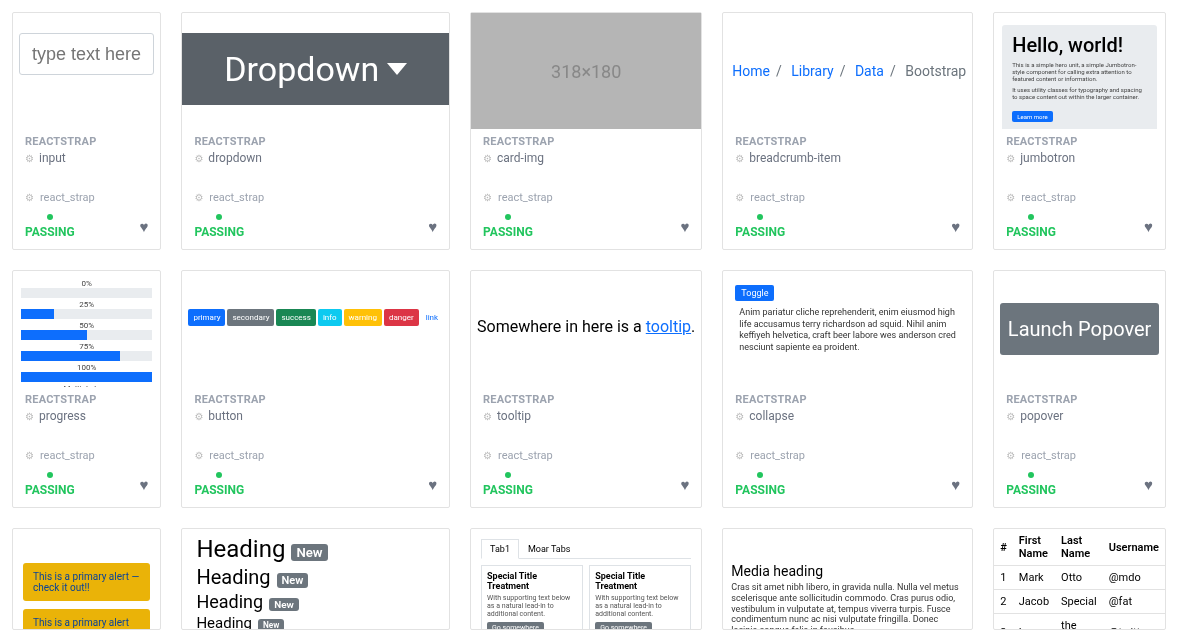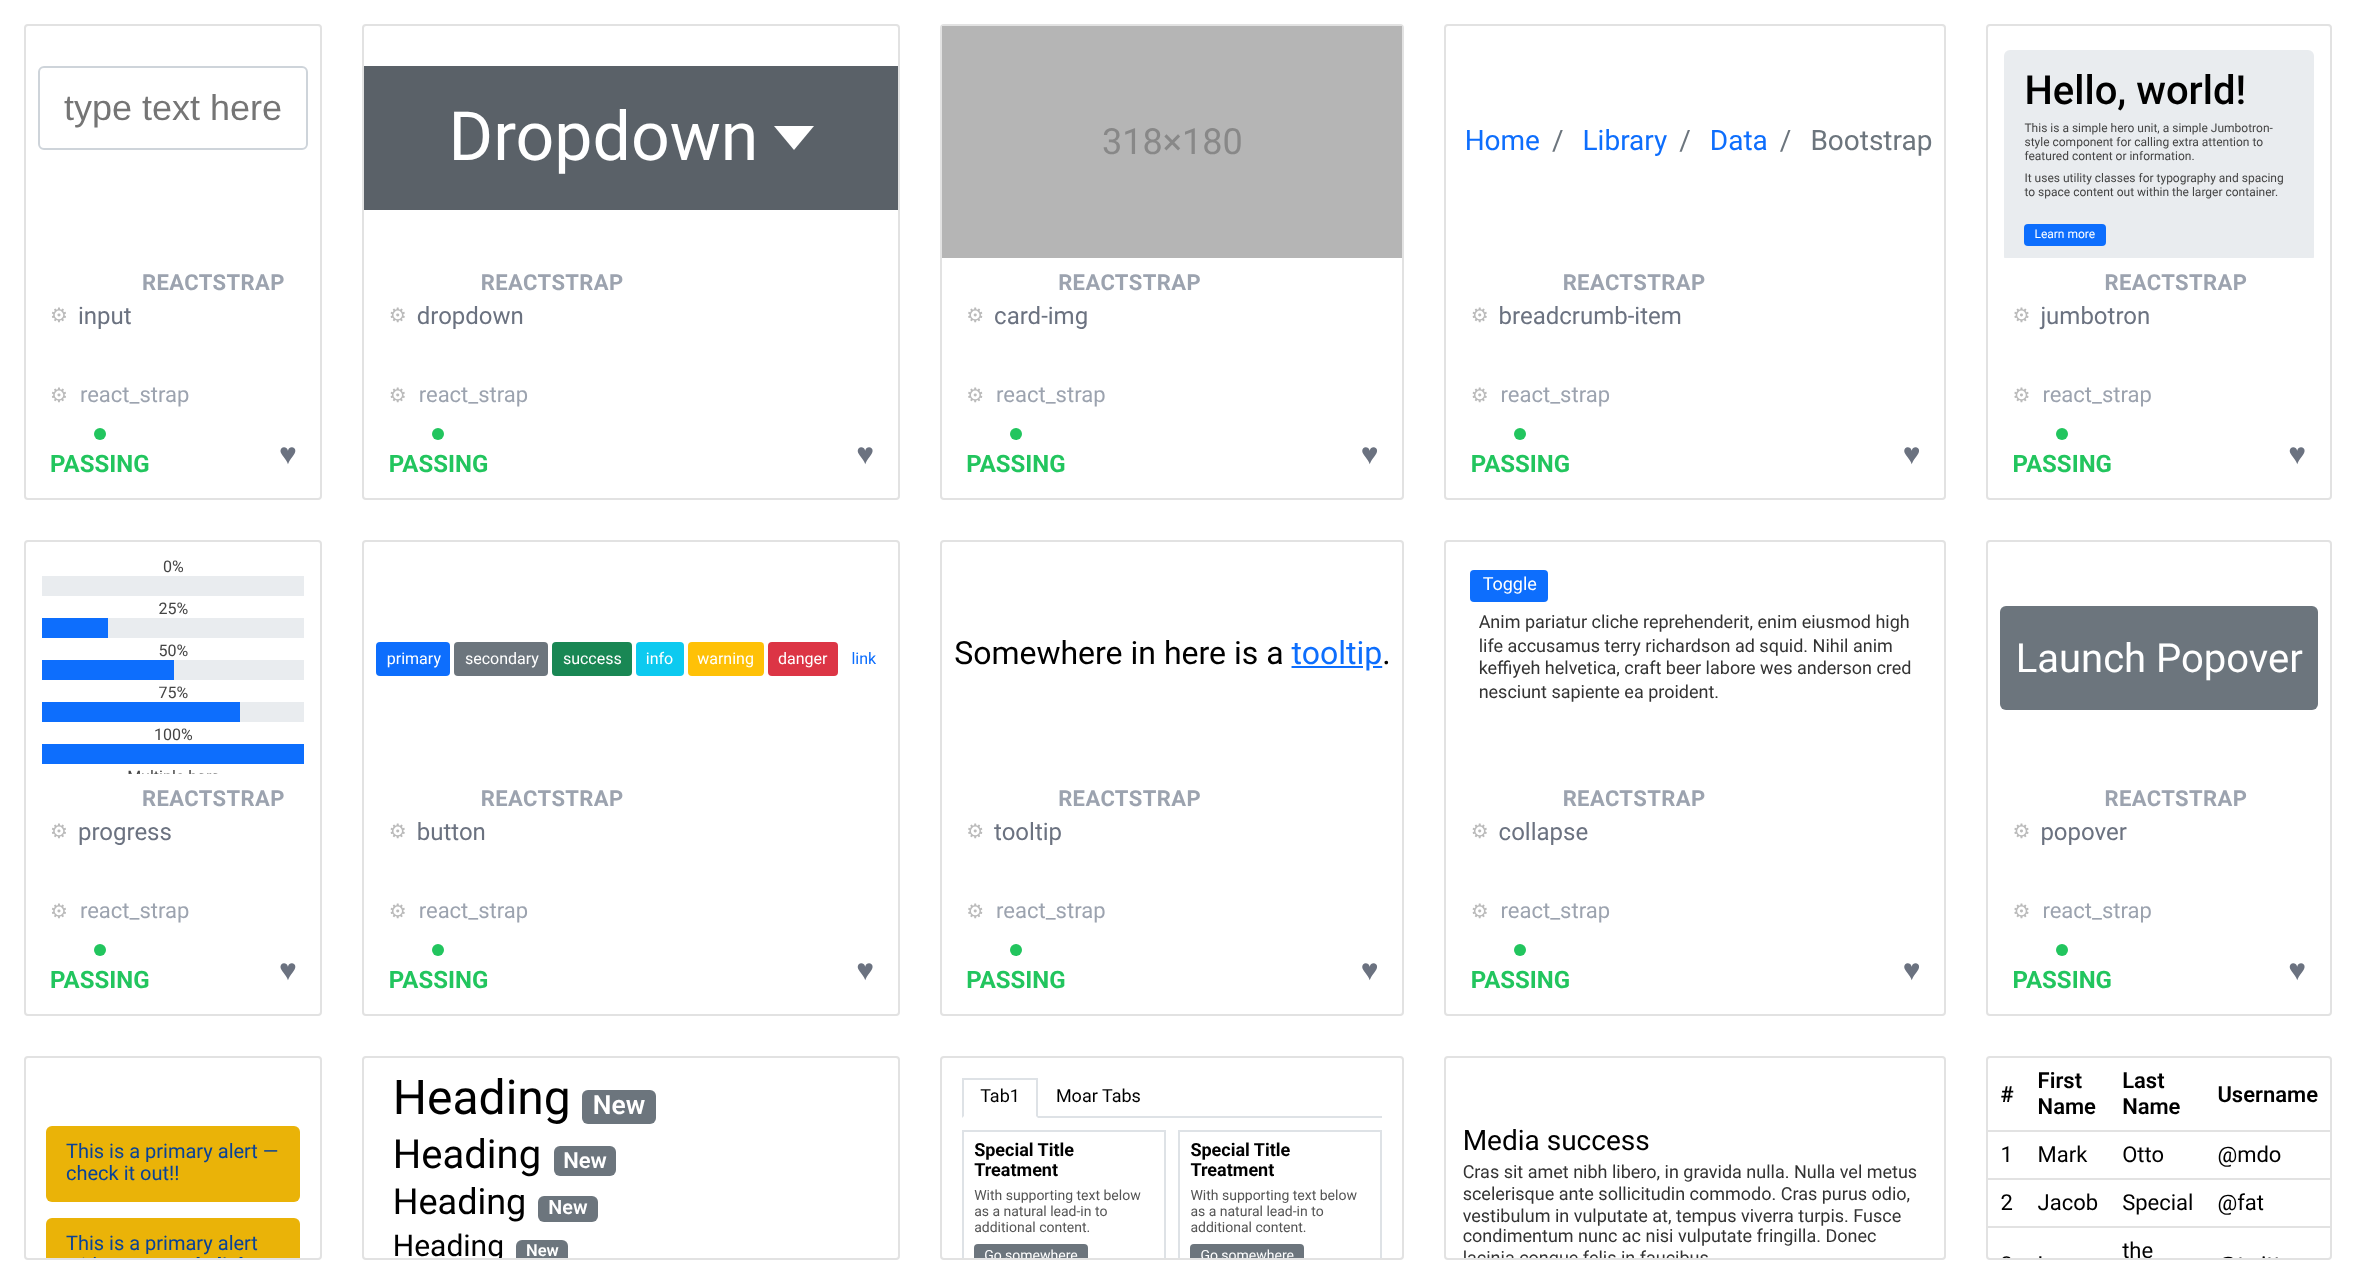--- a/index.html
+++ b/index.html
@@ -27,21 +27,20 @@
     position: relative;
   }
   .meta {
     padding: 6px 12px 0 12px;
   }
   .lib-label {
     font-size: 11px;
     font-weight: 700;
     color: #9ca3af;
     letter-spacing: 0.2px;
-    margin-left: 46px;
   }
   .comp-row {
     display: flex; align-items: center; gap: 5px;
     margin-top: 3px;
     color: #6b7280;
     font-size: 12px;
   }
   .author-row {
     display: flex; align-items: center; gap: 6px;
     margin-top: 26px;
@@ -111,21 +110,21 @@
   }
   .jumbo h2 { font-size:20px; font-weight:500; margin-bottom:4px;}
   .jumbo p { font-size:6px; color:#444; margin-bottom:4px;}
   .jumbo .btn-primary-small { background:#0d6efd;color:#fff;font-size:6px;padding:2px 5px;border-radius:2px;display:inline-block;}
   
   .pg-wrap { padding: 2px 2px; font-size:8px;}
   .pg-label { text-align:center; color:#444; font-size:8px;}
   .pg-track { height:10px;background:#e9ecef;border-radius:0;margin-bottom:2px;position:relative;}
   .pg-fill { height:100%;background:#0d6efd;}
   
-  .btn-row { display:flex; gap:2px; margin-top:44px; flex-wrap:nowrap;}
+  .btn-row { display:flex; gap:2px; margin-top:32px; flex-wrap:nowrap;}
   .btn-row .btn { font-size:8px; padding:4px 5px; color:#fff; border-radius:2px;}
   
   .tt-text { font-size:16px; margin-top:40px; white-space:nowrap;}
   .tt-text a { color:#0d6efd; text-decoration: underline;}
   
   .toggle-btn { background:#0d6efd;color:#fff;font-size:9px;padding:3px 6px;border-radius:2px; margin:8px 0 0 6px; display:inline-block;}
   .collapse-body { font-size:9px;color:#333;padding:6px 10px; line-height:1.3;}
   
   .popover-btn {
     background:#6c757d;color:#fff;font-size:20px;
@@ -505,21 +504,21 @@
             <span class="go">Go somewhere</span>
           </div>
         </div>
       </div>
     </div>
   </div>
 
   <div class="card">
     <div class="preview" style="height:100px">
       <div class="media-wrap">
-        <h3>Media success</h3>
+        <h3>Media heading</h3>
         <p>Cras sit amet nibh libero, in gravida nulla. Nulla vel metus scelerisque ante sollicitudin commodo. Cras purus odio, vestibulum in vulputate at, tempus viverra turpis. Fusce condimentum nunc ac nisi vulputate fringilla. Donec lacinia congue felis in faucibus.</p>
       </div>
     </div>
   </div>
 
   <div class="card">
     <div class="preview" style="height:100px;padding:0">
       <table class="tb" id="tb">
           <tbody>
             <tr>

